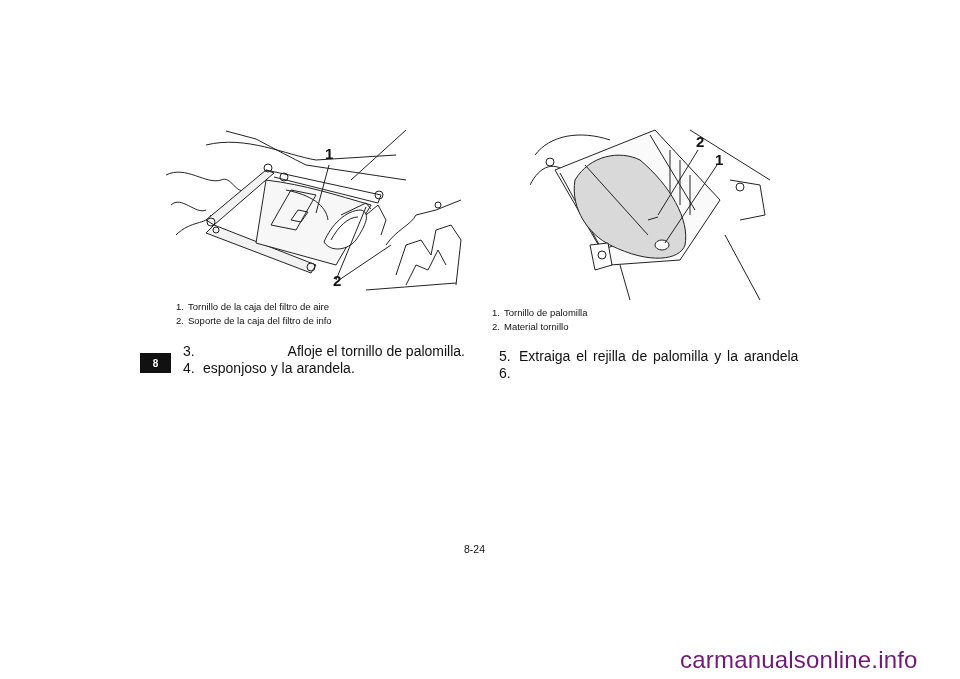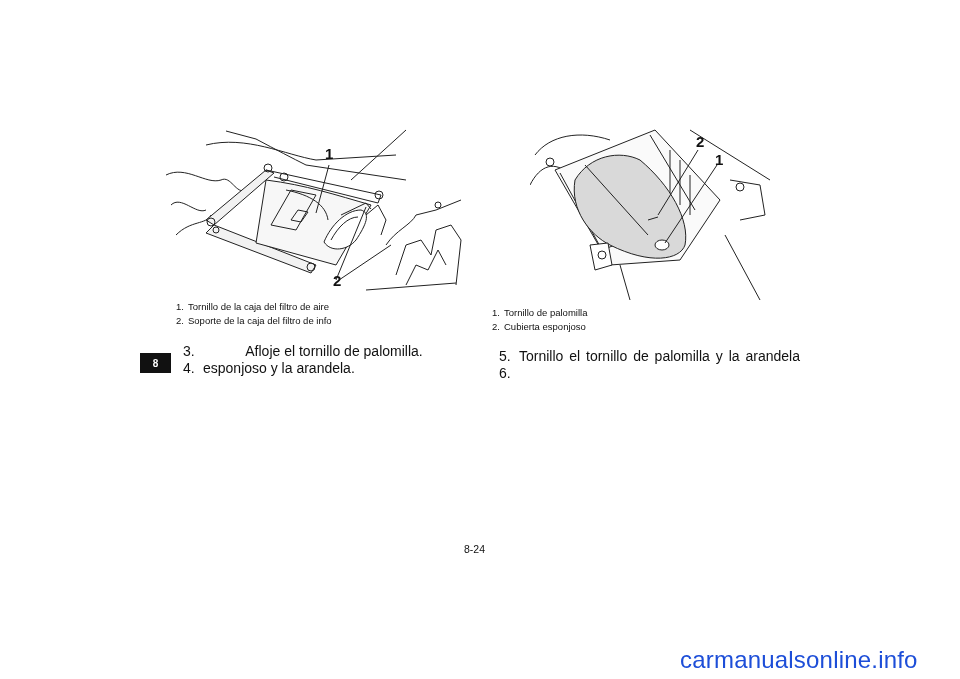--- a/index.html
+++ b/index.html
@@ -7,26 +7,26 @@
          font-family:"Liberation Sans", sans-serif; color:#111; }
   .fig { position:absolute; }
   .fig svg { display:block; }
   .caption { position:absolute; font-size:9.5px; line-height:13.5px; color:#111; }
   .caption .row { display:flex; white-space:nowrap; }
   .caption .num { width:12px; }
   .steps { position:absolute; font-size:14px; line-height:16.8px; color:#111; }
   .step { display:flex; }
   .step .n { width:20px; flex:none; }
   .step .t { flex:1; text-align:justify; }
-  .step .t.last { text-align:center; }
+  .step .t.last { text-align:right; }
   .tab { position:absolute; left:140px; top:353px; width:31px; height:20px;
          background:#111; color:#fff; font-size:10px; font-weight:bold;
          display:flex; align-items:center; justify-content:center; }
   .pagenum { position:absolute; left:464px; top:543px; font-size:10.5px; color:#111; }
-  .watermark { position:absolute; left:680px; top:646px; font-size:24px; color:#1d4ed8;
+  .watermark { position:absolute; left:680px; top:646px; font-size:24px; color:#701a75;
                letter-spacing:0.2px; }
   .callout { position:absolute; font-weight:bold; font-size:15px; color:#111; }
 </style>
 </head>
 <body>
 
 <div class="fig" style="left:166px;top:125px;">
   <svg width="300" height="170" viewBox="0 0 300 170">
     <g fill="none" stroke="#222" stroke-width="1">
       <path d="M40 20 C80 10,120 30,150 35 L230 30"></path>
@@ -117,21 +117,21 @@
   </div>
 </div>
 
 <div class="caption" style="left:492px;top:306px;">
   <div class="row">
     <span class="num">1.</span>
     <span>Tornillo de palomilla</span>
   </div>
   <div class="row">
     <span class="num">2.</span>
-    <span>Cubierta esponjoso</span>
+    <span>Material tornillo</span>
   </div>
 </div>
 
 <div class="tab">
   <span>8</span>
 </div>
 
 <div class="steps" style="left:183px;top:343px;width:282px;">
   <div class="step">
     <span class="n">3.</span>
@@ -144,21 +144,21 @@
     <div class="t">
       <div>esponjoso y la arandela.</div>
     </div>
   </div>
 </div>
 
 <div class="steps" style="left:499px;top:348px;width:282px;">
   <div class="step">
     <span class="n">5.</span>
     <div class="t">
-      <div style="white-space:nowrap;word-spacing:2px;">Tornillo el tornillo de palomilla y la arandela</div>
+      <div style="white-space:nowrap;word-spacing:2px;">Extraiga el rejilla de palomilla y la arandela</div>
     </div>
   </div>
   <div class="step">
     <span class="n">6.</span>
     <div class="t">
     </div>
   </div>
 </div>
 
 <div class="pagenum">8-24</div>

